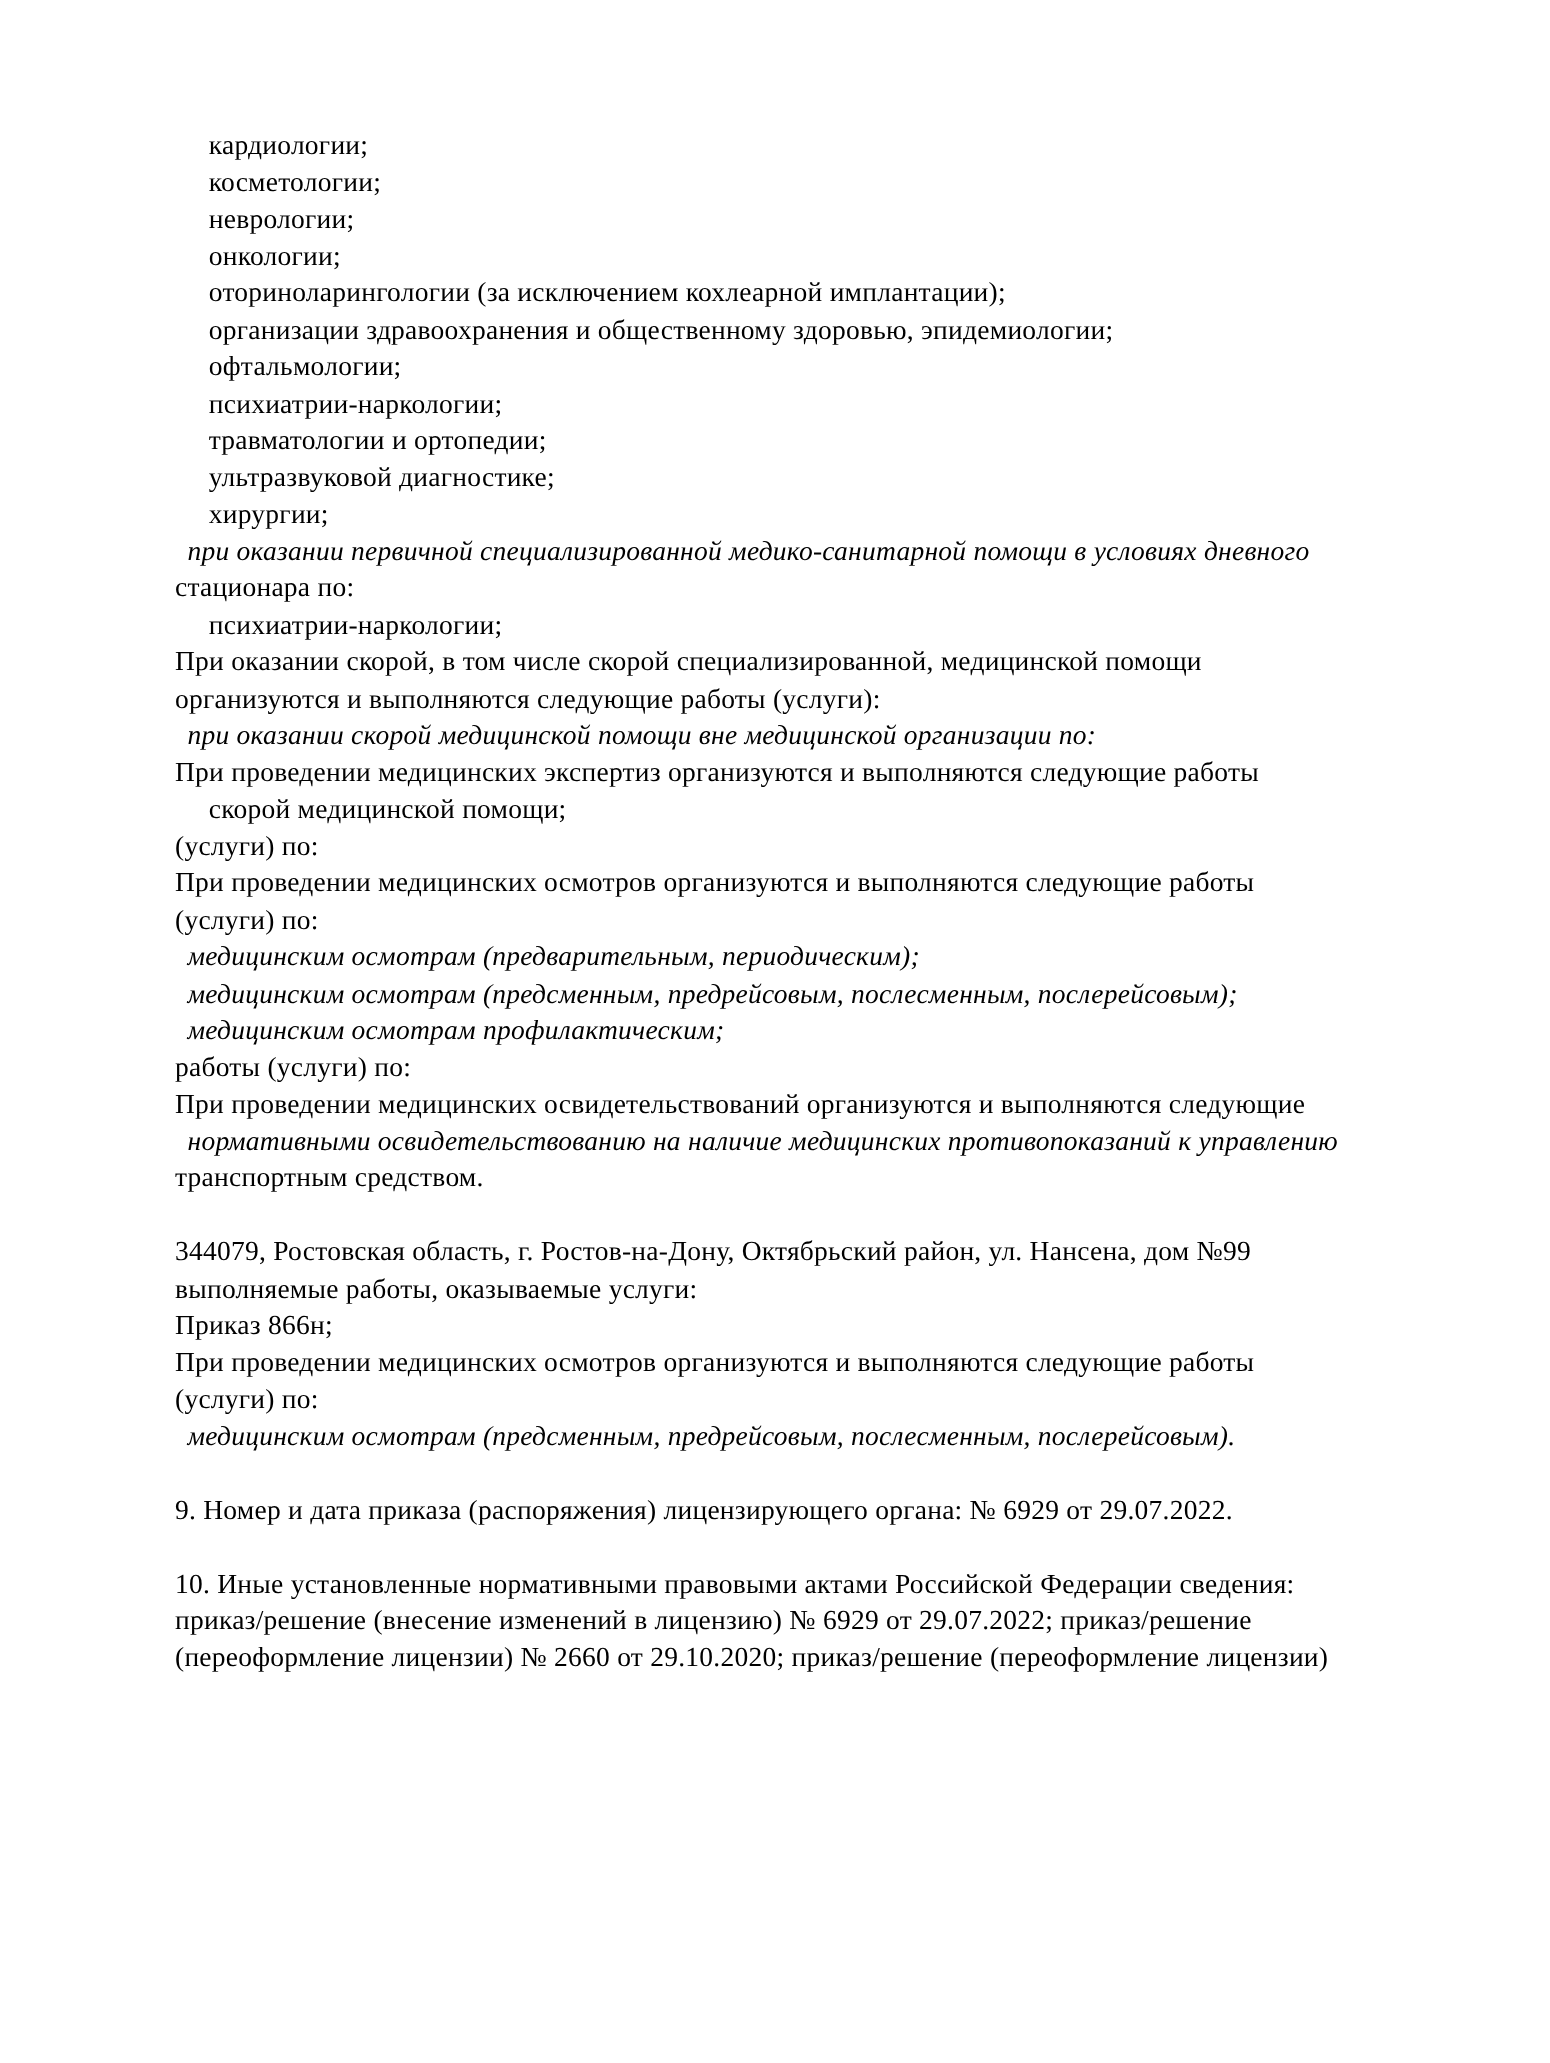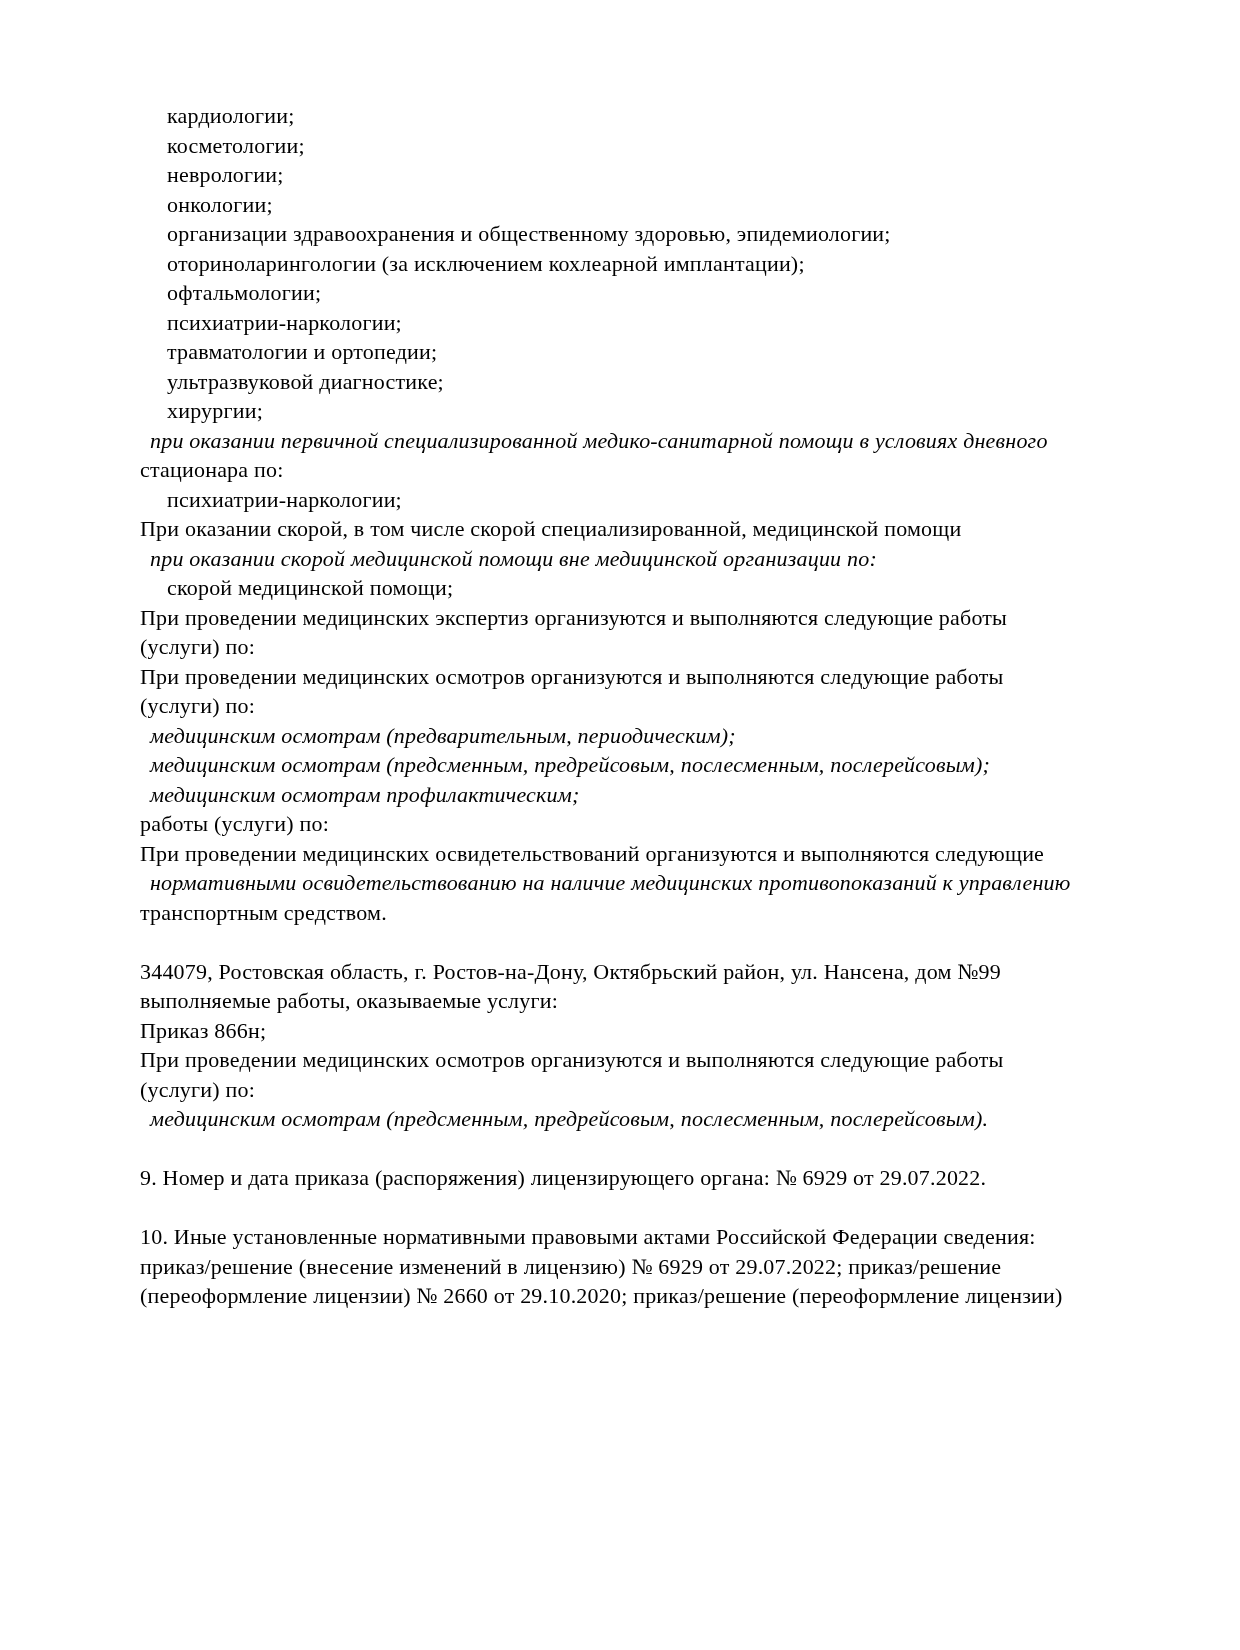--- a/index.html
+++ b/index.html
@@ -39,34 +39,35 @@
 </style>
 </head>
 <body>
 
 <div class="page" style="background: rgb(255, 255, 255);">
   <div class="doc-body" style="color: rgb(0, 0, 0);">
       <div class="line indent-2">кардиологии;</div>
       <div class="line indent-2">косметологии;</div>
       <div class="line indent-2">неврологии;</div>
       <div class="line indent-2">онкологии;</div>
+      <div class="line indent-2">оториноларингологии (за исключением кохлеарной имплантации);</div>
       <div class="line indent-2">организации здравоохранения и общественному здоровью, эпидемиологии;</div>
-      <div class="line indent-2">оториноларингологии (за исключением кохлеарной имплантации);</div>
       <div class="line indent-2">офтальмологии;</div>
       <div class="line indent-2">психиатрии-наркологии;</div>
       <div class="line indent-2">травматологии и ортопедии;</div>
       <div class="line indent-2">ультразвуковой диагностике;</div>
       <div class="line indent-2">хирургии;</div>
       <div class="line indent-1">при оказании первичной специализированной медико-санитарной помощи в условиях дневного</div>
       <div class="line indent-0">стационара по:</div>
       <div class="line indent-2">психиатрии-наркологии;</div>
       <div class="line indent-0">При оказании скорой, в том числе скорой специализированной, медицинской помощи</div>
+      <div class="line indent-0">организуются и выполняются следующие работы (услуги):</div>
       <div class="line indent-1">при оказании скорой медицинской помощи вне медицинской организации по:</div>
+      <div class="line indent-0">При проведении медицинских экспертиз организуются и выполняются следующие работы</div>
       <div class="line indent-2">скорой медицинской помощи;</div>
-      <div class="line indent-0">При проведении медицинских экспертиз организуются и выполняются следующие работы</div>
       <div class="line indent-0">(услуги) по:</div>
       <div class="line indent-0">При проведении медицинских осмотров организуются и выполняются следующие работы</div>
       <div class="line indent-0">(услуги) по:</div>
       <div class="line indent-1">медицинским осмотрам (предварительным, периодическим);</div>
       <div class="line indent-1">медицинским осмотрам (предсменным, предрейсовым, послесменным, послерейсовым);</div>
       <div class="line indent-1">медицинским осмотрам профилактическим;</div>
       <div class="line indent-0">работы (услуги) по:</div>
       <div class="line indent-0">При проведении медицинских освидетельствований организуются и выполняются следующие</div>
       <div class="line indent-1">нормативными освидетельствованию на наличие медицинских противопоказаний к управлению</div>
       <div class="line indent-0">транспортным средством.</div>

